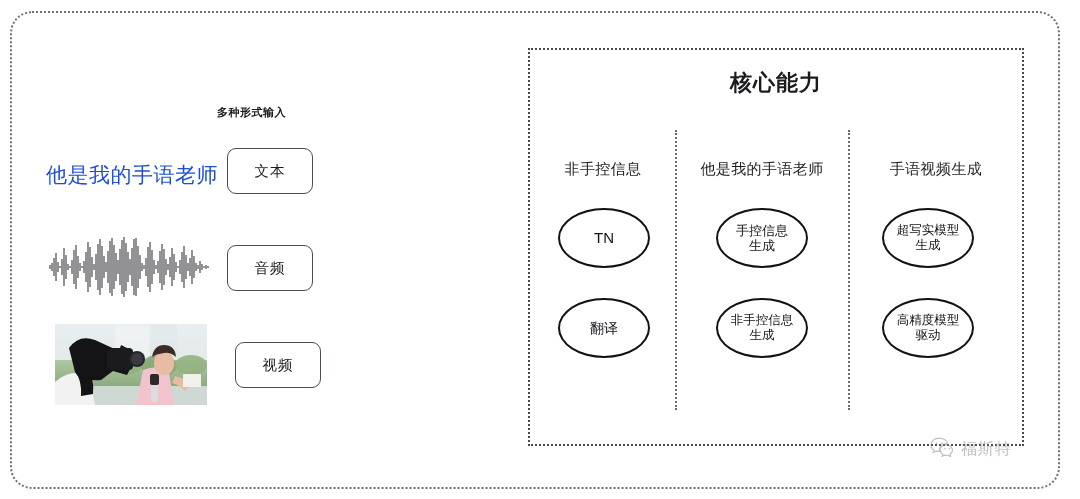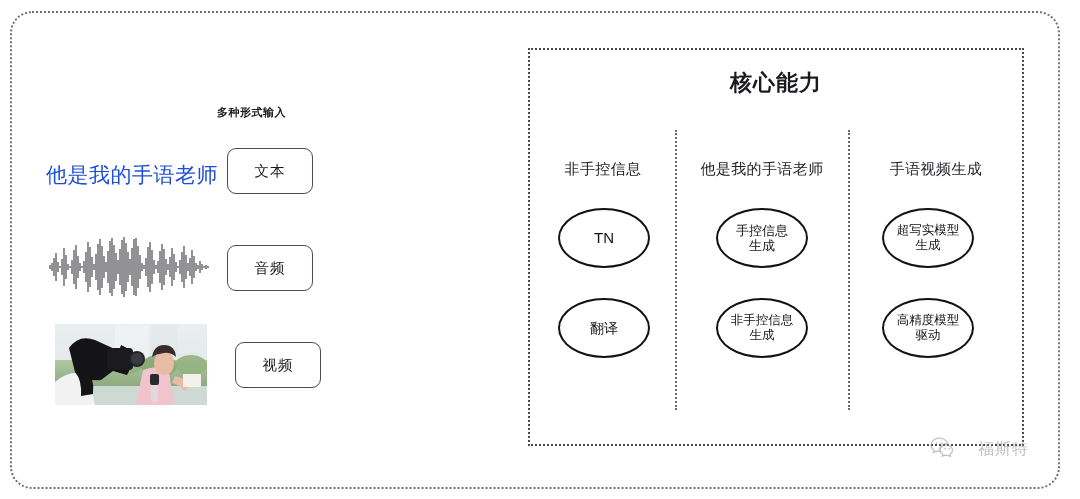--- a/index.html
+++ b/index.html
@@ -132,21 +132,21 @@
     position: absolute;
     width: 0;
     border-left: 2px dotted #6a6a72;
   }
 
   
   .watermark {
     position: absolute;
     display: flex;
     align-items: center;
-    gap: 22px;
+    gap: 5px;
     opacity: 0.55;
   }
   .watermark .wm-text {
     font-size: 16px;
     color: #8e8e95;
     letter-spacing: 1px;
     font-family: "DejaVu Sans", sans-serif;
   }
 </style>
 </head>

